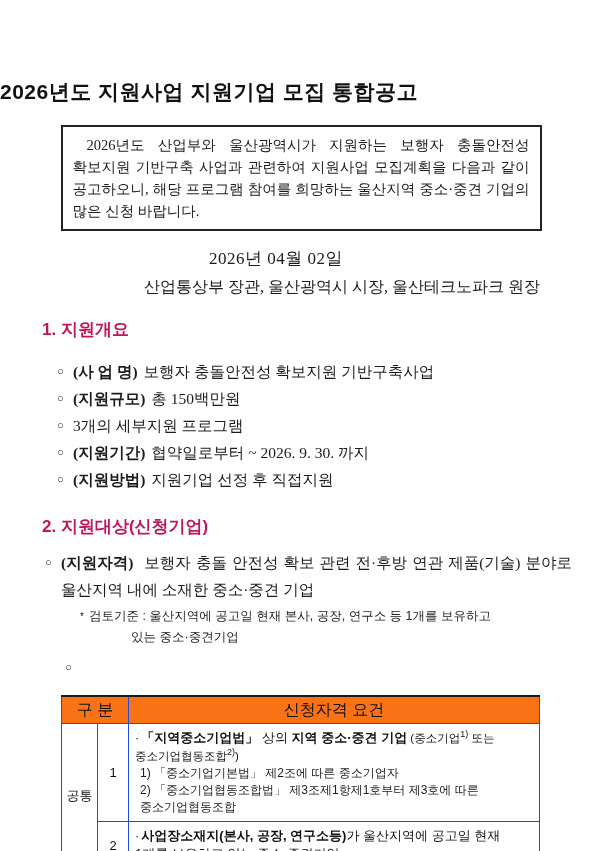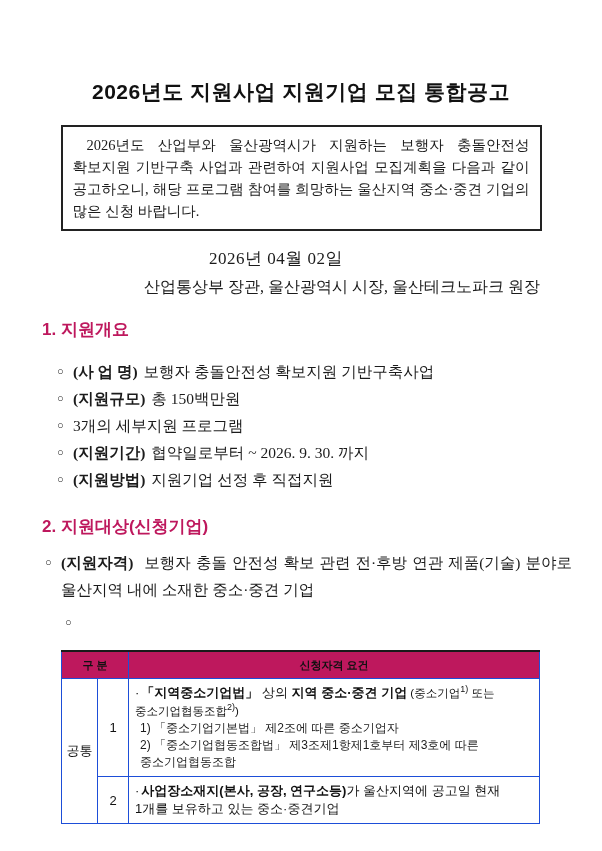--- a/index.html
+++ b/index.html
@@ -12,21 +12,21 @@
   .page {
     position:relative;
     width:602px;
     height:851px;
     background:#ffffff;
     overflow:hidden;
   }
   
   .doc-title {
     padding-top:78px;
-    text-align:center;
+    text-align:left;
     font-family:"Liberation Sans", sans-serif;
     font-weight:bold;
     font-size:21px;
     letter-spacing:0.5px;
     color:#111;
   }
   
   .intro-box {
     width:457px;
     margin:19px auto 16px auto;
@@ -95,23 +95,23 @@
     margin:14px 0 0 61px;
     width:479px;
     border-collapse:collapse;
     font-family:"Liberation Sans", sans-serif;
     color:#111;
   }
   table.elig th, table.elig td { border:1px solid #1d4ed8; }
   table.elig { border-top:2px solid #1a1a1a; }
   table.elig thead th {
     border-top:2px solid #1a1a1a;
-    background:#be185d;
-    font-size:11px;
-    font-weight:bold;
+    background:#f97316;
+    font-size:16px;
+    font-weight:normal;
     height:24px;
     text-align:center;
   }
   td.group {
     width:31px;
     text-align:center;
     font-size:13px;
     padding:0 2px;
   }
   td.num {
@@ -175,20 +175,26 @@
     </div>
   </div>
 
   <div class="sec-heading">2. 지원대상(신청기업)</div>
 
   <div class="b-item s2-item1">
     <span class="bullet">○</span>
     <span class="text"><span class="label">(지원자격)</span> <span>보행자 충돌 안전성 확보 관련 전·후방 연관 제품(기술) 분야로 울산지역 내에 소재한 중소·중견 기업</span></span>
   </div>
 
+  <div class="review-note">
+    <div class="line1">
+      <span class="marker">*</span><span>검토기준 : 울산지역에 공고일 현재 본사, 공장, 연구소 등 1개를 보유하고</span>
+    </div>
+    <div class="line2">있는 중소·중견기업</div>
+  </div>
 
   <div class="b-item s2-item2">
     <span class="bullet">○</span>
   </div>
 
   <table class="elig">
     <thead>
       <tr>
         <th colspan="2">구 분</th>
         <th>신청자격 요건</th>

